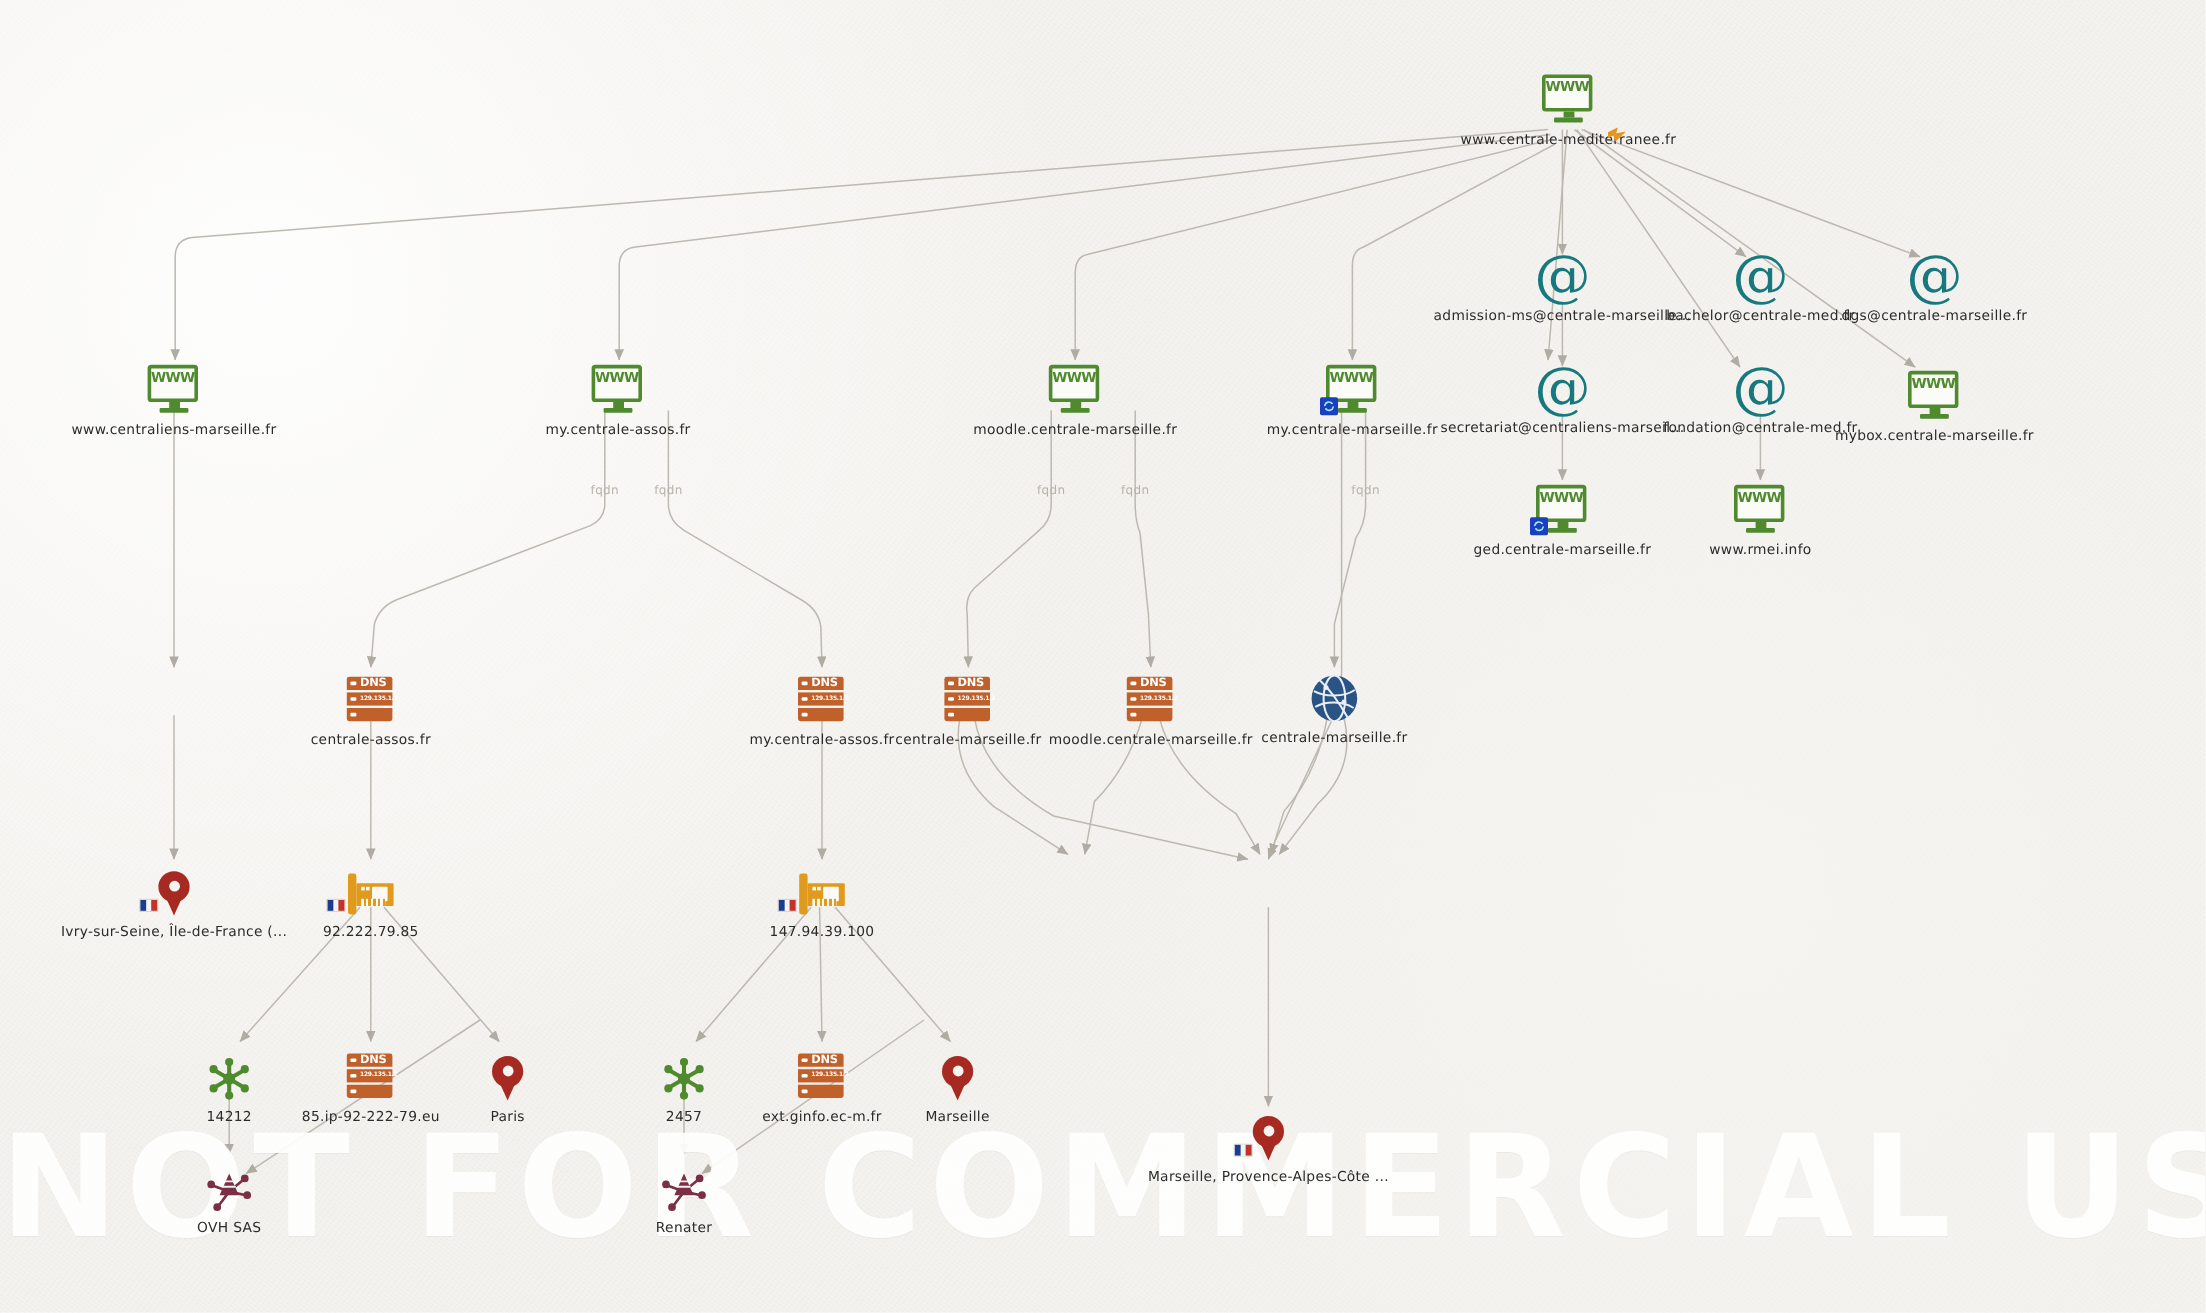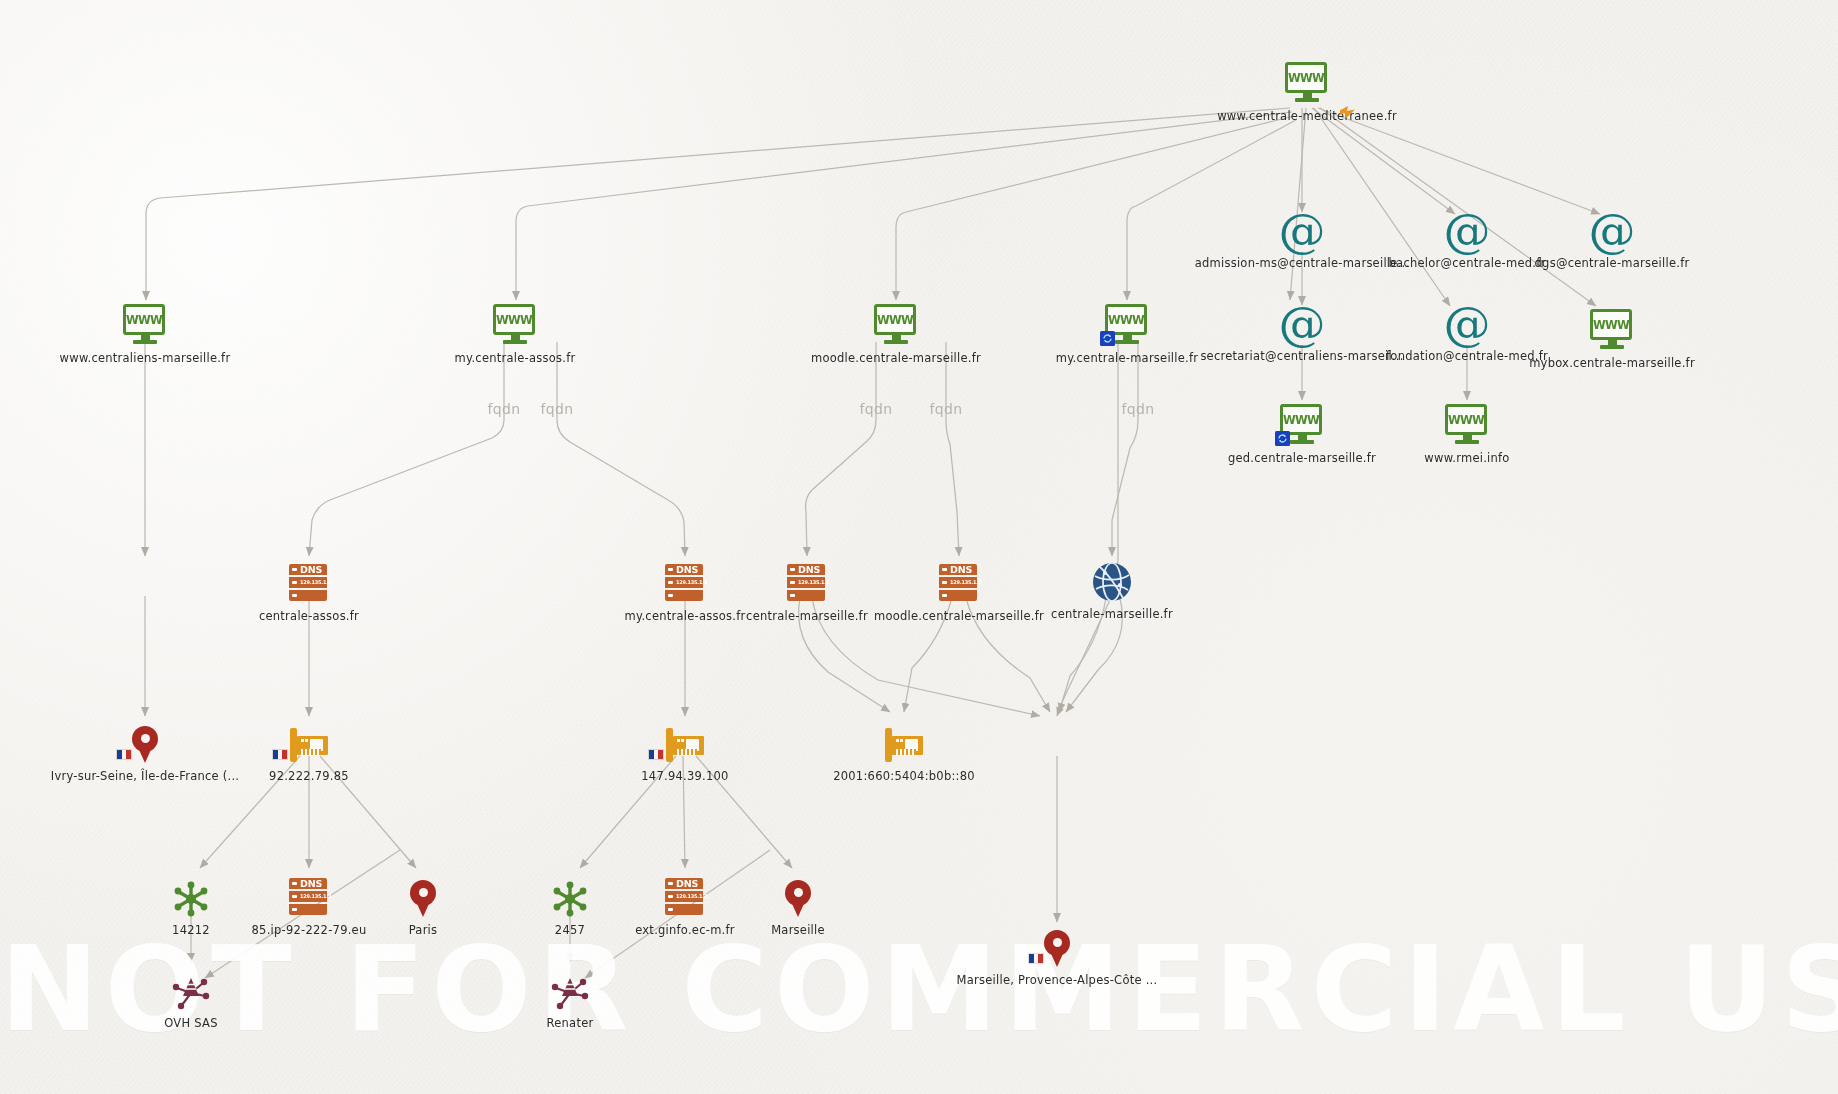--- a/index.html
+++ b/index.html
@@ -65,21 +65,21 @@
   }
   .node.wide { width: 300px; }
 
   
   .ic-www { position: relative; width: 44px; height: 42px; }
   .ic-www .scr {
     width: 42px; height: 31px;
     border: 3.2px solid #4f8a2e;
     border-radius: 3px;
     background: #fbfbf8;
-    display: flex; align-items: center; justify-content: center;
+    display: flex; align-items: flex-start; justify-content: center;
   }
   .ic-www .scr span {
     font-size: 11.5px; font-weight: 700; color: #4f8a2e;
     letter-spacing: -0.6px; font-family: "DejaVu Sans", sans-serif;
   }
   .ic-www .neck { width: 9px; height: 5px; background: #4f8a2e; margin: 0 auto; }
   .ic-www .base { width: 24px; height: 3.6px; background: #4f8a2e; margin: 0 auto; border-radius: 1px; }
 
   
   .pin-flag {
@@ -198,21 +198,21 @@
   
   .ic-as { width: 40px; height: 38px; }
 
   
   .ic-org { width: 42px; height: 36px; }
 
   
   .edge-label {
     position: absolute;
     transform: translate(-50%, -50%);
-    font-size: 14px;
+    font-size: 10px;
     color: #b8b3aa;
     letter-spacing: 0.3px;
     font-family: "DejaVu Sans", sans-serif;
     background: transparent;
     white-space: nowrap;
   }
 </style>
 </head>
 <body>
 
@@ -564,33 +564,20 @@
         <div class="flag-fr">
             <i class="b"></i>
             <i class="w"></i>
             <i class="r"></i>
           </div>
       </div>
     </div>
     <div class="lbl">147.94.39.100</div>
   </div>
 
-  <div class="node" style="left:904px; top:718px;">
-    <div class="glyph">
-      <div class="ic-nic">
-          <div class="bracket"></div>
-          <div class="board"></div>
-          <div class="dot1"></div>
-          <div class="dot2"></div>
-          <div class="chip"></div>
-          <div class="pins"></div>
-        </div>
-    </div>
-    <div class="lbl">2001:660:5404:b0b::80</div>
-  </div>
 
 
   <div class="node" style="left:191px; top:872px;">
     <div class="glyph">
       <svg class="ic-as" viewBox="0 0 40 38">
         <g stroke="#4f8a2e" stroke-width="3.4" stroke-linecap="round">
           <line x1="20" y1="19" x2="20" y2="6"></line>
             <line x1="20" y1="19" x2="20" y2="32"></line>
           <line x1="20" y1="19" x2="8" y2="12"></line>
             <line x1="20" y1="19" x2="32" y2="26"></line>

